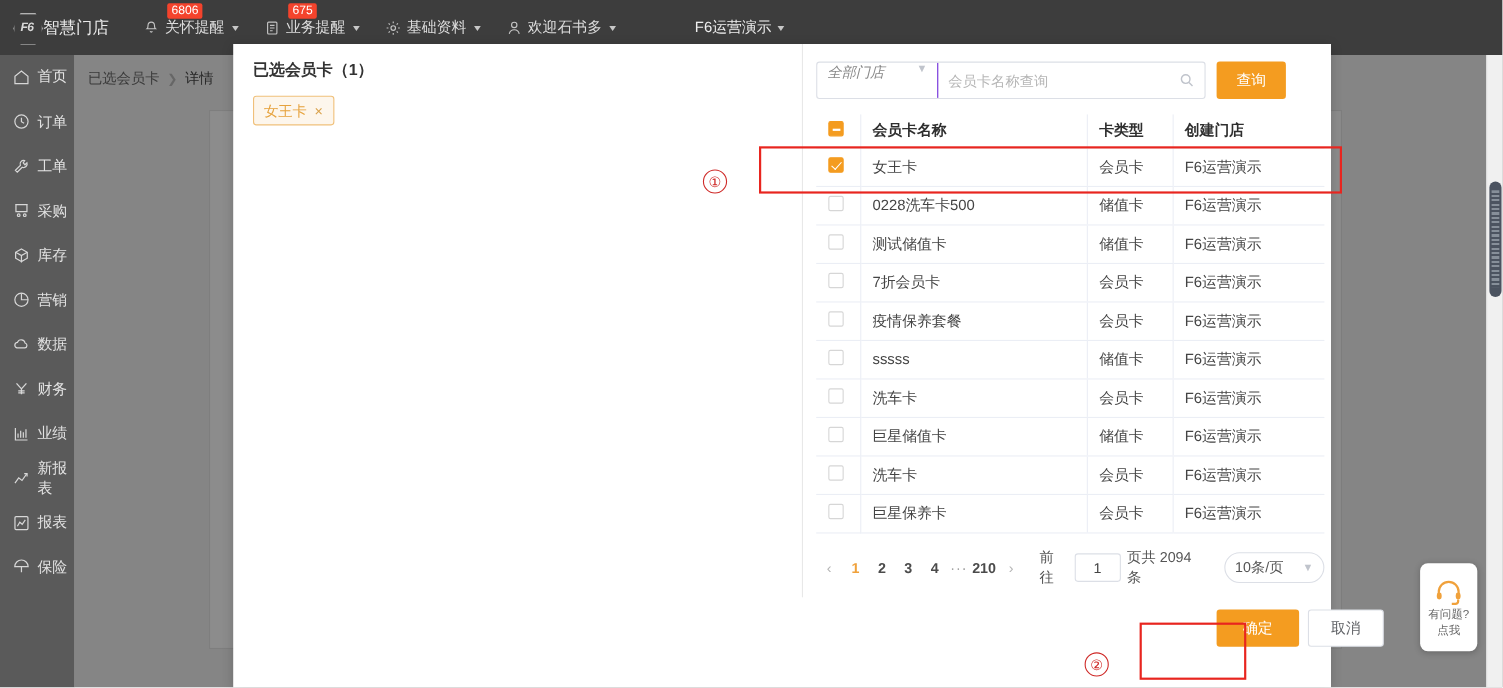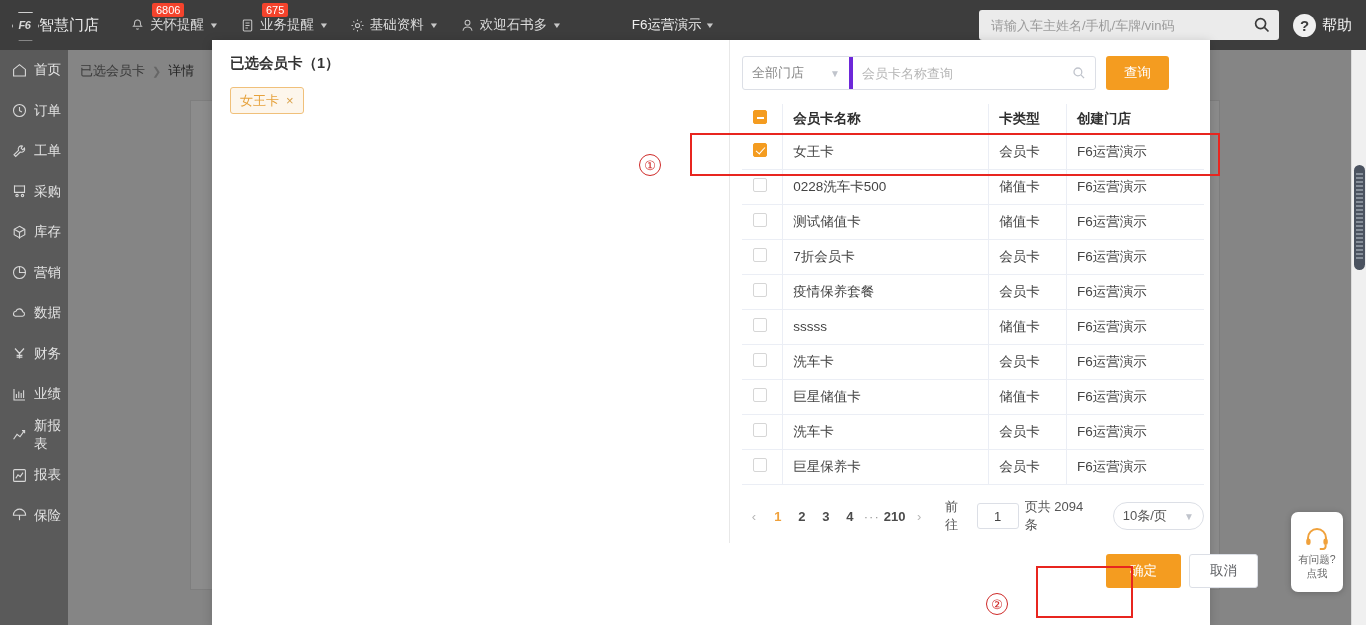--- a/index.html
+++ b/index.html
@@ -158,22 +158,22 @@
   .tag-x { color: #d9a14a; font-size: 13px; cursor: pointer; }
 
   .right-pane { width: 480px; height: 503px; padding: 16px 12px 0 0; position: relative; }
 
   .filterbar { display: flex; align-items: center; gap: 10px; padding-left: 12px; }
   .sel-wrap {
     display: flex; align-items: center; height: 34px; border: 1px solid #dcdfe6;
     border-radius: 3px; background: #fff; overflow: hidden;
   }
   .sel-store {
-    width: 110px; height: 32px; display: flex; align-items: center; justify-content: space-between;
-    padding: 0 9px; font-size: 13px; color: #888; border-right: 4px solid #6d28d9;
+    width: 110px; height: 32px; display: flex; align-items: flex-start; justify-content: space-between;
+    padding: 0 9px; font-size: 13px; color: #888; border-right: 1px solid #6d28d9; font-style: italic;
   }
   .sel-arrow { color: #c0c4cc; font-size: 10px; }
   .sel-search {
     width: 242px; height: 32px; display: flex; align-items: center; padding: 0 9px;
   }
   .sel-search input {
     flex: 1; border: 0; outline: 0; font-size: 13px; color: #333;
     font-family: "Liberation Sans", sans-serif; background: transparent;
   }
   .sel-search input::placeholder { color: #b6b6b6; }
@@ -325,35 +325,20 @@
       </div>
     </div>
 
     <div class="topbar-center">
       <div class="store-sel">
         <span>F6运营演示</span>
         <span class="caret">▼</span>
       </div>
     </div>
 
-    <div class="topbar-right">
-      <div class="searchbox">
-        <input type="text" placeholder="请输入车主姓名/手机/车牌/vin码" style="">
-        <span class="search-ico">
-          <svg viewBox="0 0 18 18" width="18" height="18" fill="none" stroke="#3b3b3b" stroke-width="1.7">
-            <circle cx="7.6" cy="7.6" r="5"></circle>
-              <path d="M11.4 11.4l4.1 4.1"></path>
-          </svg>
-        </span>
-      </div>
-      <div class="help">
-        <span class="help-circ">?</span>
-        <span class="help-txt">帮助</span>
-      </div>
-    </div>
   </div>
 
   <div class="sidebar">
 
     <div class="side-item">
       <span class="side-ico">
         <svg viewBox="0 0 17 17" width="17" height="17" fill="none" stroke="#e2e2e2" stroke-width="1.1">
           <path d="M2.6 7.4L8.5 2.6l5.9 4.8V14H2.6z"></path>
         </svg>
       </span>

